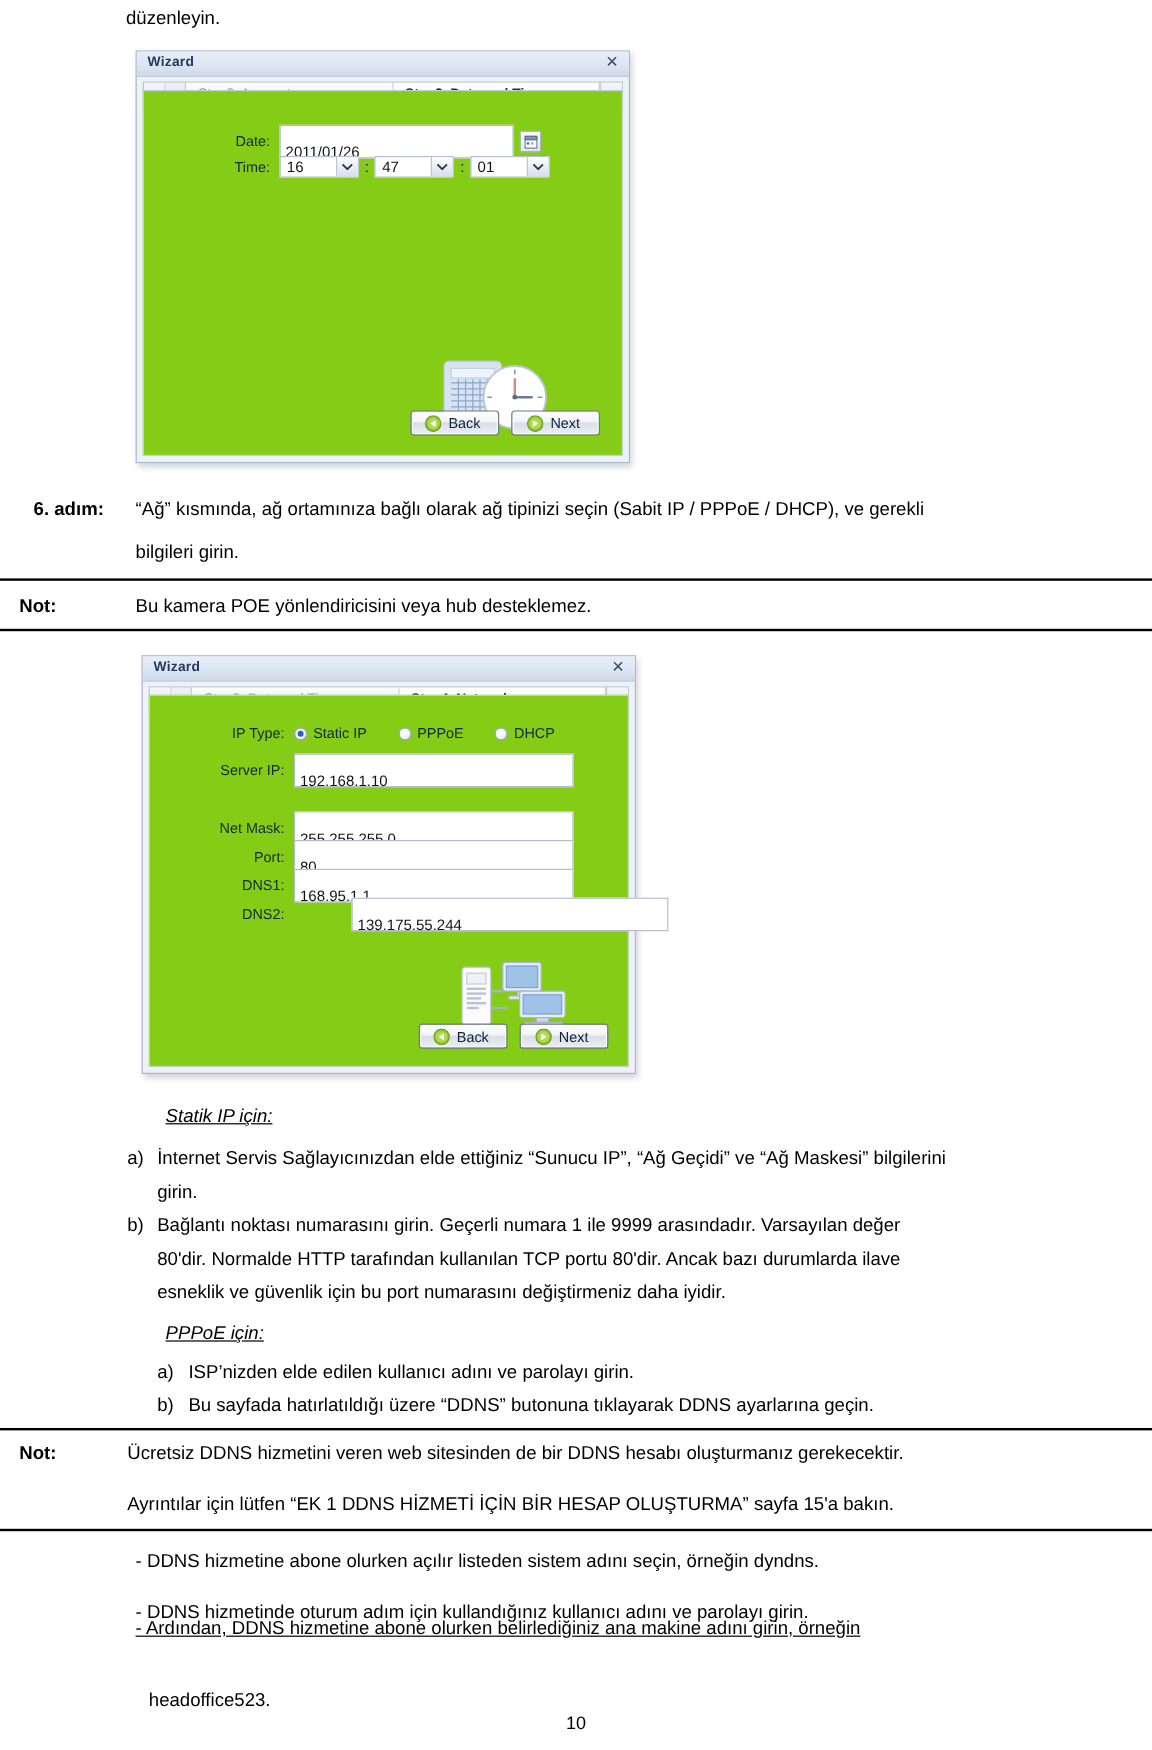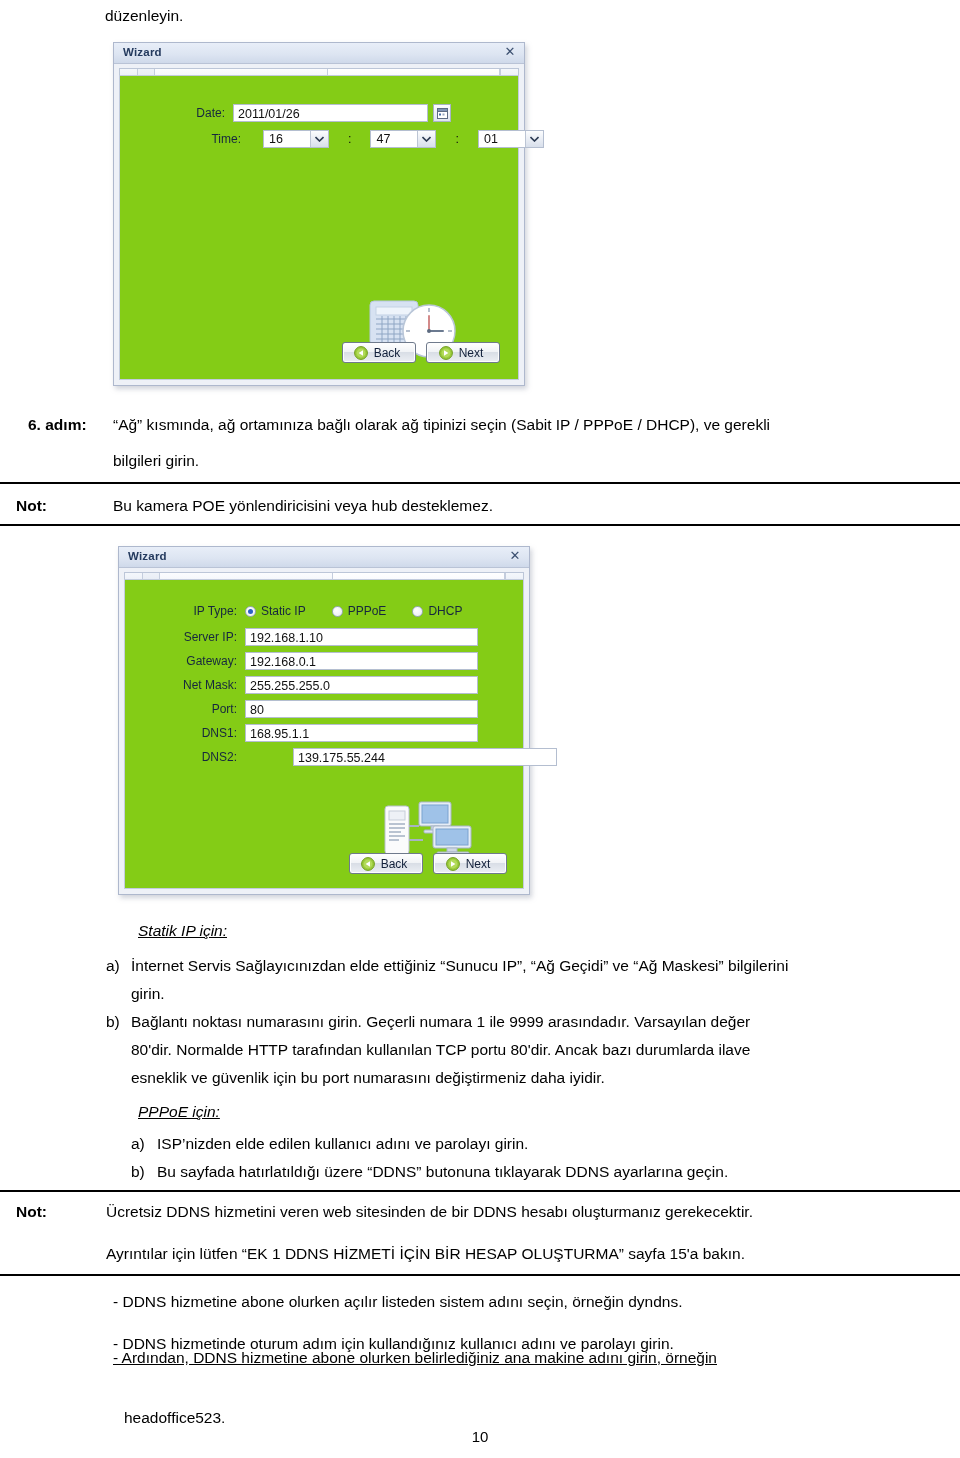--- a/index.html
+++ b/index.html
@@ -147,21 +147,21 @@
     font-size: 12px;
     padding-right: 8px;
     white-space: nowrap;
   }
   .finput {
     background: #fff;
     border: 1px solid #b4bed0;
     height: 18px;
     line-height: 18px;
     font-size: 12.5px;
-    padding: 0 4px;
+    padding: 13px 4px;
     color: #111;
     box-sizing: border-box;
     font-family: "Liberation Sans", sans-serif;
   }
   .plain-val {
     font-size: 12.5px;
     color: #111;
     white-space: nowrap;
   }
 
@@ -296,21 +296,21 @@
       <div class="cal-btn" style="margin-left:5px;">
         <svg width="11" height="11" viewBox="0 0 11 11" aria-hidden="true">
           <rect x="0.5" y="0.5" width="10" height="10" fill="#ffffff" stroke="#5d6b84"></rect>
           <rect x="0.5" y="0.5" width="10" height="3" fill="#7f93b5" stroke="#5d6b84"></rect>
           <rect x="2" y="5.5" width="2" height="2" fill="#4a6ea8"></rect>
           <rect x="5.5" y="5.5" width="2" height="2" fill="#9aa9c2"></rect>
         </svg>
       </div>
     </div>
 
-    <div class="frow" style="left:16px; top:54px;gap:14px;">
+    <div class="frow" style="left:0px; top:54px;">
       <div class="flabel" style="width:105px;">Time:</div>
 
       <div class="combo" style="width:66px;">
         <div class="cval">16</div>
         <div class="carrow">
           <svg width="9" height="6" viewBox="0 0 9 6">
               <path d="M0.5 1 L4.5 5 L8.5 1" fill="none" stroke="#2c3a52" stroke-width="1.6"></path>
             </svg>
         </div>
       </div>
@@ -431,24 +431,20 @@
         <span class="radio"></span>
         <span class="radio-label">DHCP</span>
       </div>
     </div>
 
     <div class="frow" style="left:0px; top:48px;">
       <div class="flabel" style="width:112px;">Server IP:</div>
       <div class="finput" style="width:233px;">192.168.1.10</div>
     </div>
 
-    <div class="frow" style="left:0px; top:72px;">
-      <div class="flabel" style="width:112px;">Gateway:</div>
-      <div class="finput" style="width:233px;">192.168.0.1</div>
-    </div>
 
     <div class="frow" style="left:0px; top:96px;">
       <div class="flabel" style="width:112px;">Net Mask:</div>
       <div class="finput" style="width:233px;">255.255.255.0</div>
     </div>
 
     <div class="frow" style="left:0px; top:120px;">
       <div class="flabel" style="width:112px;">Port:</div>
       <div class="finput" style="width:233px;">80</div>
     </div>

